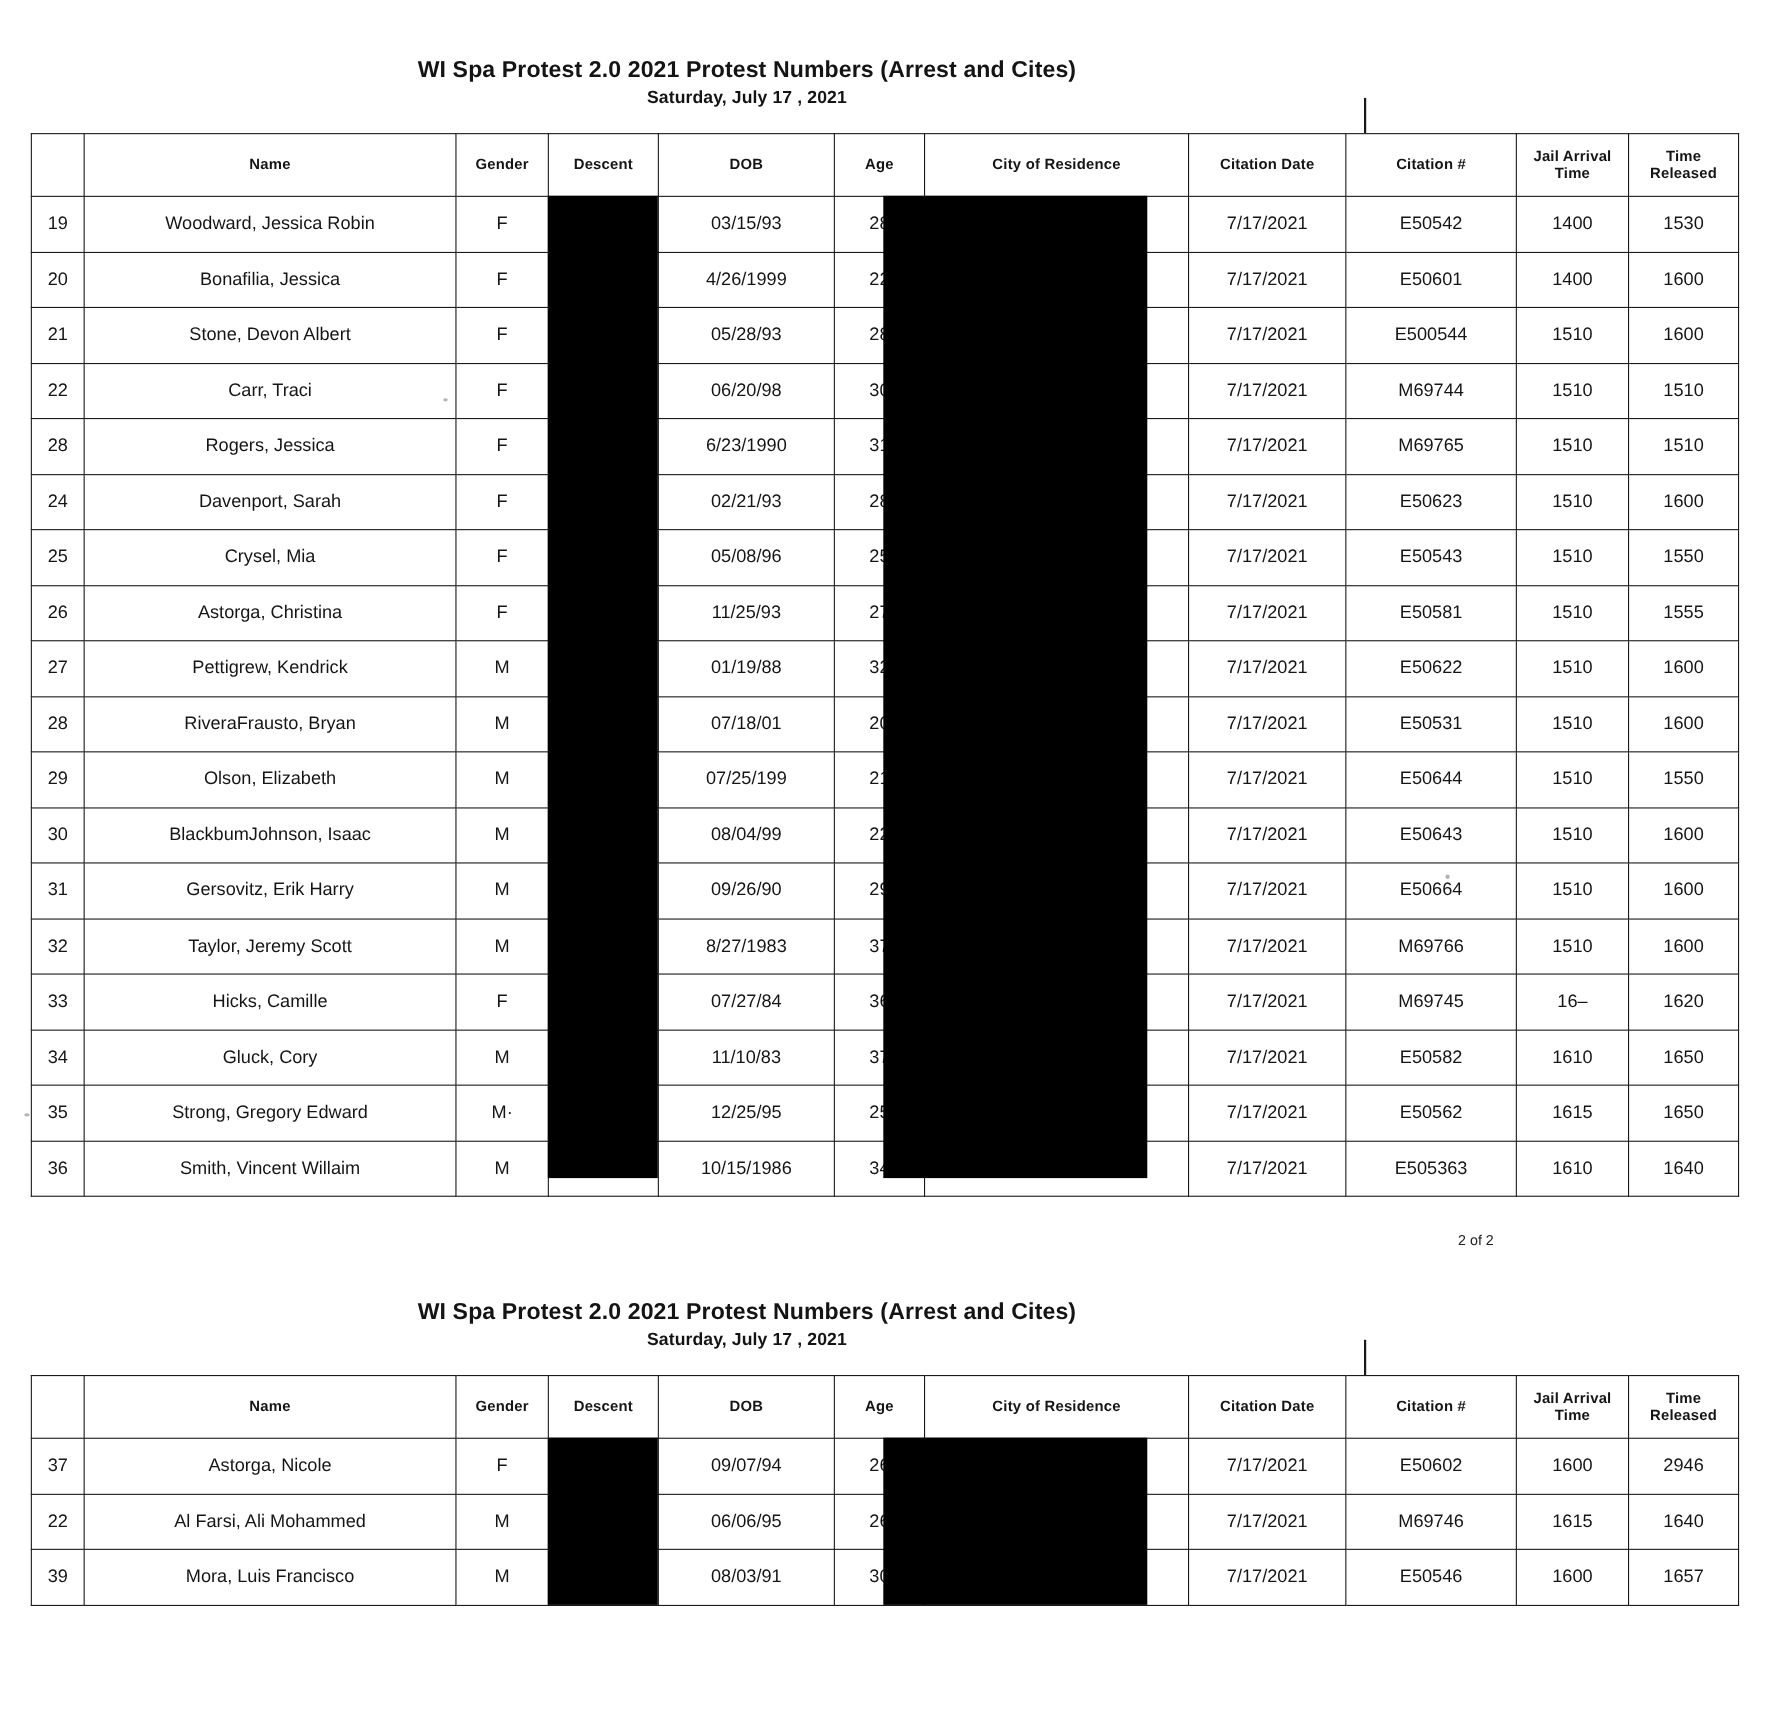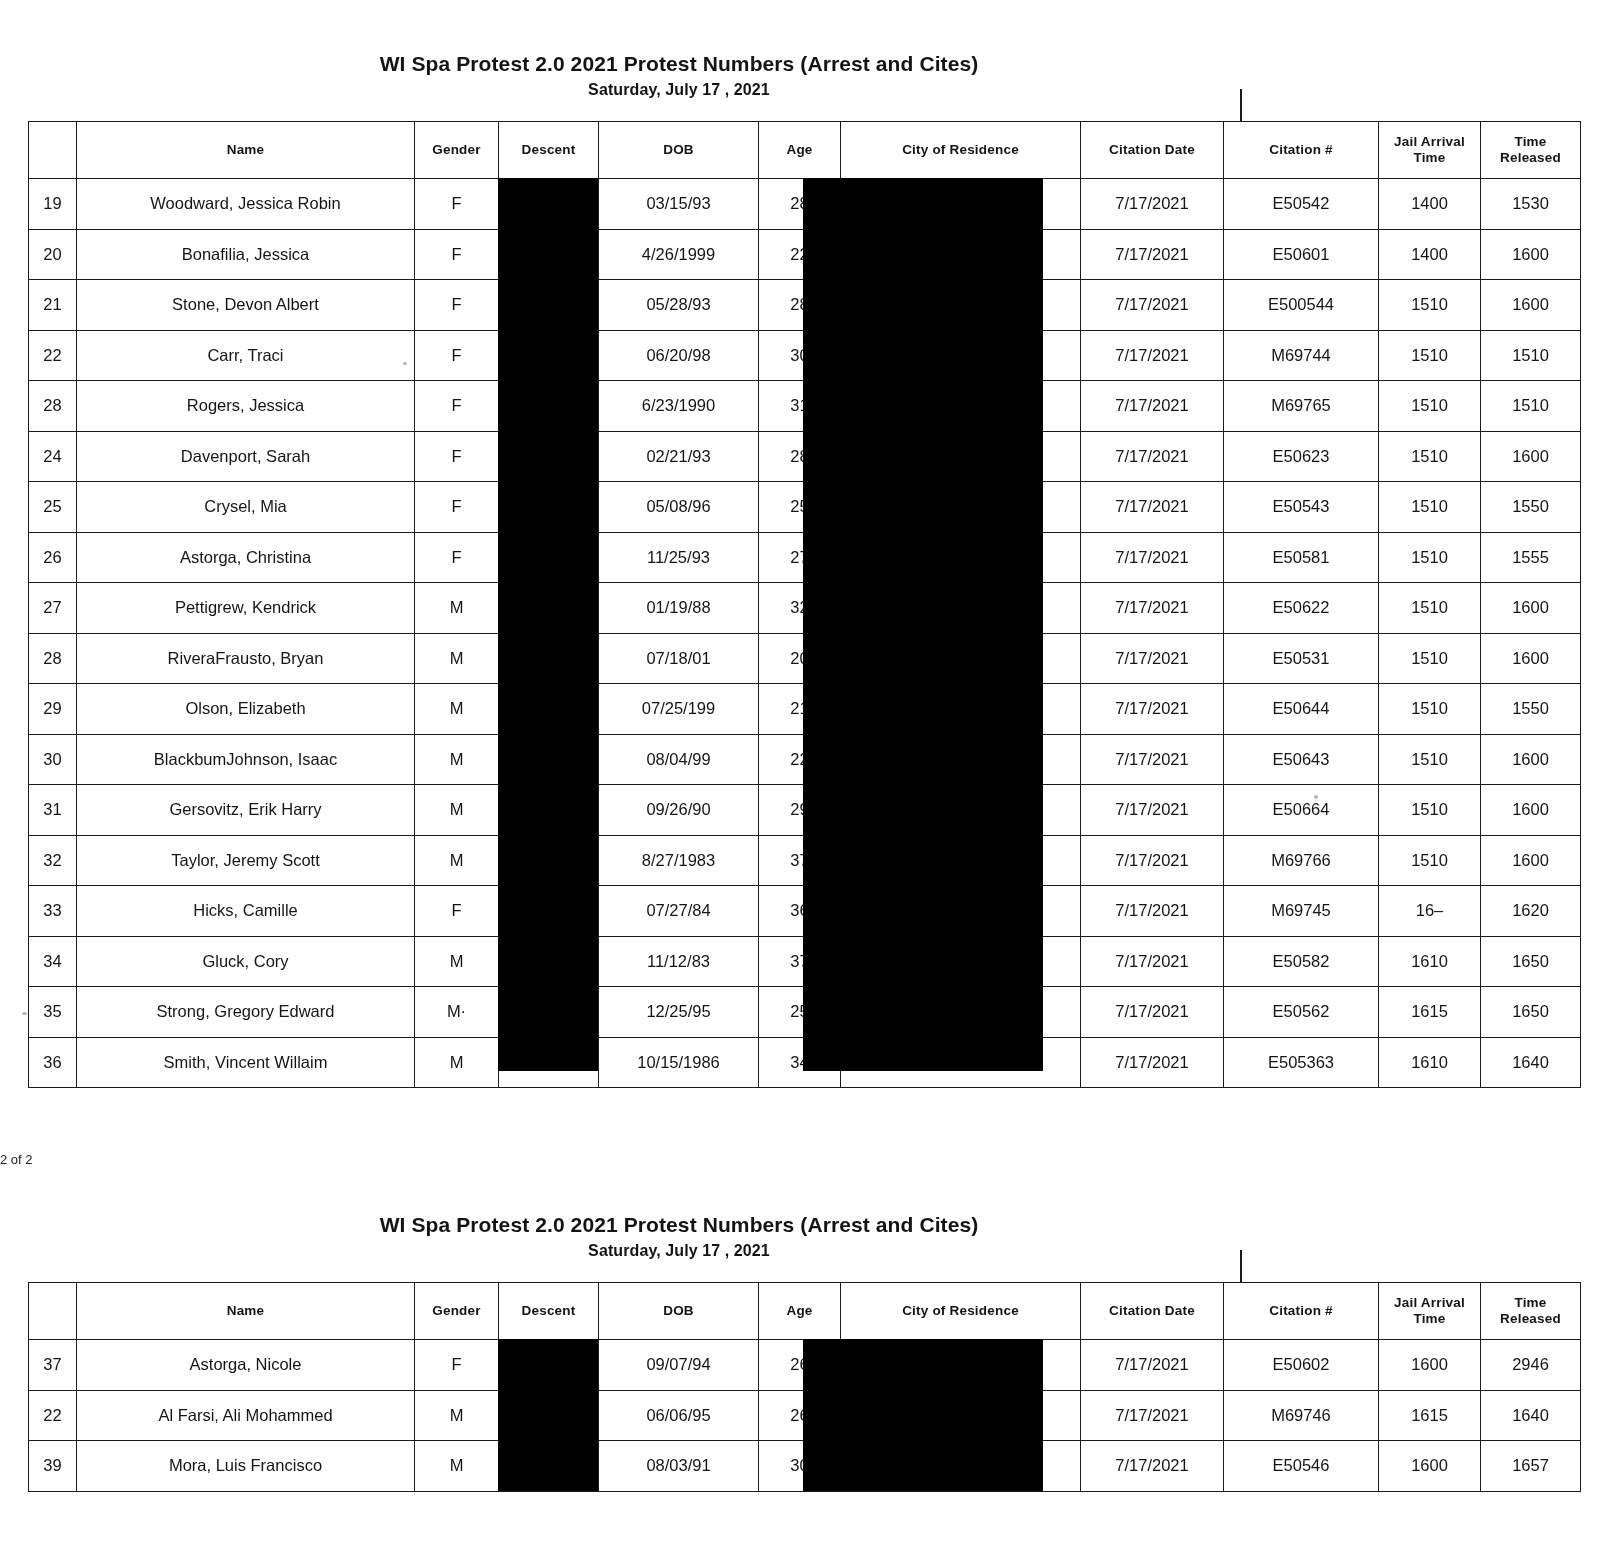--- a/index.html
+++ b/index.html
@@ -87,24 +87,24 @@
   col.c-released { width: 100px; }
 
   
   .redact-col {
     position: absolute;
     background: #000;
     z-index: 5;
   }
 
   .page-number {
-    text-align: left;
+    text-align: right;
     font-size: 13px;
     color: #222;
-    margin-top: 64px;
+    margin-top: 32px;
   }
 
   .tick {
     position: absolute;
     width: 2px;
     background: #1a1a1a;
   }
 
   .divider-space { height: 40px; }
 
@@ -361,21 +361,21 @@
             <td>7/17/2021</td>
             <td>M69745</td>
             <td>16–</td>
             <td>1620</td>
           </tr>
           <tr>
             <td class="idx">34</td>
             <td class="name">Gluck, Cory</td>
             <td>M</td>
             <td class="redacted"></td>
-            <td>11/12/83</td>
+            <td>11/10/83</td>
             <td>37</td>
             <td class="redacted"></td>
             <td>7/17/2021</td>
             <td>E50582</td>
             <td>1610</td>
             <td>1650</td>
           </tr>
           <tr>
             <td class="idx">35</td>
             <td class="name">Strong, Gregory Edward</td>

